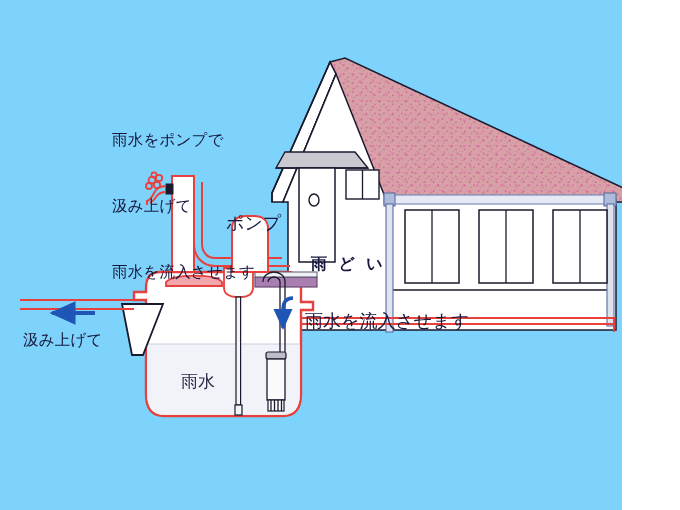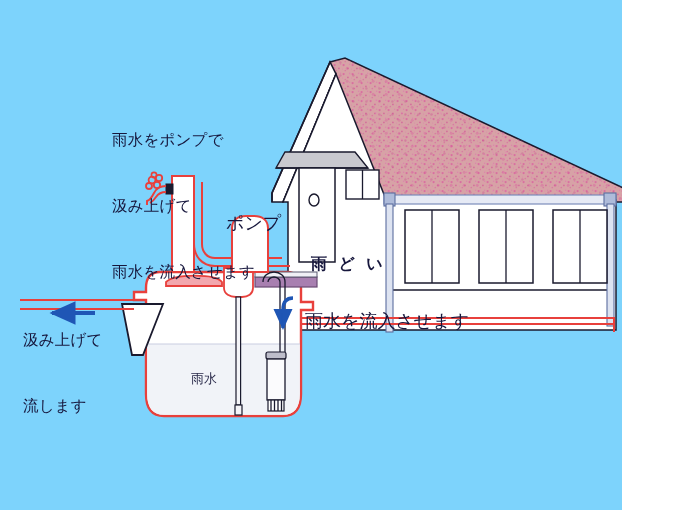--- a/index.html
+++ b/index.html
@@ -37,23 +37,22 @@
   }
   .lbl-small {
     font-size: 18px;
   }
   .lbl-gutter {
     font-size: 16px;
     letter-spacing: 3.5px;
     font-weight: 600;
   }
   .lbl-water {
-    font-size: 13px;
+    font-size: 17px;
     color: #2a2a4a;
-    margin-left: 10px;
   }
 </style>
 </head>
 <body>
 
 <div id="stage">
 
   <svg id="diagram-svg" viewBox="0 0 680 510">
     <defs>
       <pattern id="roofSpeckle" width="9" height="9" patternUnits="userSpaceOnUse">
@@ -251,21 +250,20 @@
   <div class="lbl lbl-note" style="left:112px; top:85px;">
     <div>雨水をポンプで</div>
     <div>汲み上げて</div>
     <div>雨水を流入させます</div>
   </div>
 
   <div class="lbl lbl-small" style="left:226px; top:211px;">ポンプ</div>
 
   <div class="lbl lbl-note" style="left:23px; top:285px;">
     <div>汲み上げて</div>
-    <div>流します</div>
   </div>
 
   <div class="lbl lbl-small" style="left:305px; top:309px;">雨水を流入させます</div>
 
   <div class="lbl lbl-gutter" style="left:311px; top:253px;">雨 ど い</div>
 
   <div class="lbl lbl-water" style="left:181px; top:370px;">雨水</div>
 
 </div>
 

